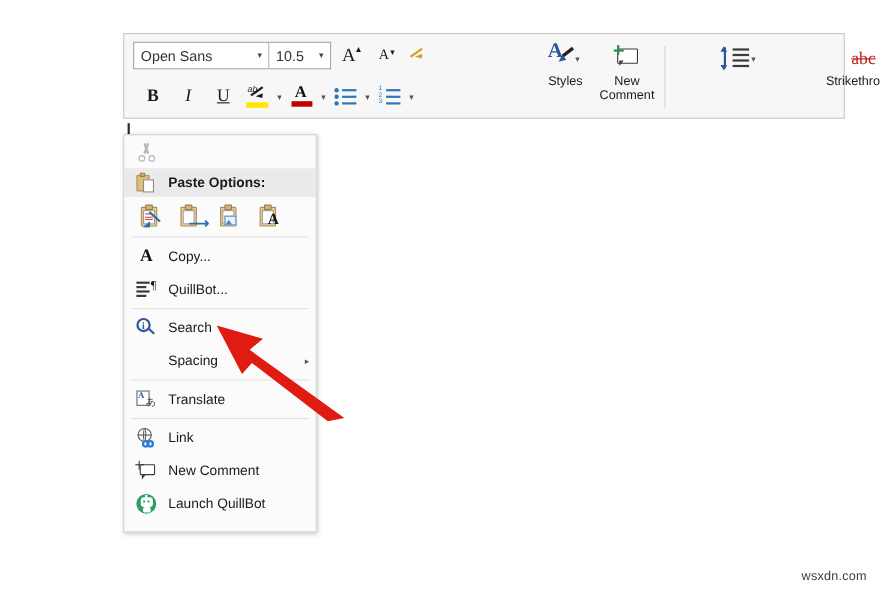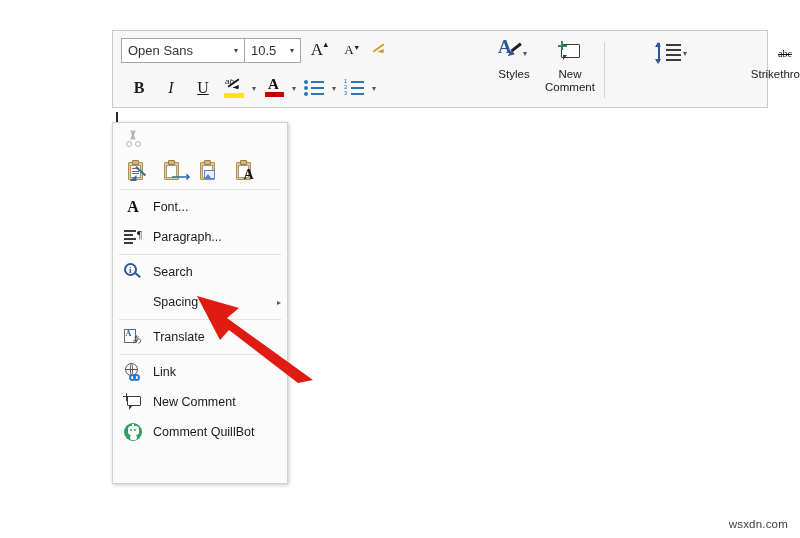--- a/index.html
+++ b/index.html
@@ -89,21 +89,21 @@
   .comment-icon .tail{position:absolute;left:5px;top:13px;width:0;height:0;border-left:4px solid #3b3b3b;border-bottom:5px solid transparent;}
   .comment-icon .plus-v{position:absolute;left:3px;top:-1px;width:2px;height:9px;background:#2e8b57;}
   .comment-icon .plus-h{position:absolute;left:-0.5px;top:2.5px;width:9px;height:2px;background:#2e8b57;}
 
   .lps-icon{position:relative;width:26px;height:22px;}
   .lps-icon .arrow{position:absolute;left:2px;top:1px;width:2px;height:19px;background:#2b579a;}
   .lps-icon .ah-up{position:absolute;left:-0.5px;top:0px;width:0;height:0;border-left:3.5px solid transparent;border-right:3.5px solid transparent;border-bottom:5px solid #2b579a;}
   .lps-icon .ah-dn{position:absolute;left:-0.5px;bottom:0px;width:0;height:0;border-left:3.5px solid transparent;border-right:3.5px solid transparent;border-top:5px solid #2b579a;}
   .lps-icon .ln{position:absolute;left:10px;height:2px;background:#3b3b3b;}
 
-  .strike-icon{position:relative;font-family:"Liberation Serif",serif;font-size:10px;color:#0f172a;}
+  .strike-icon{position:relative;font-family:"Liberation Serif",serif;font-size:16px;color:#b91c1c;}
   .strike-icon span{text-decoration:line-through;}
 
   
   #context-menu{
     position:absolute;left:112px;top:122px;width:176px;height:362px;
     background:#fbfbfb;border:1px solid #d2d2d2;
     box-shadow:1px 1px 4px rgba(0,0,0,0.22);
     box-sizing:border-box;
     font-size:12.5px;color:#1a1a1a;
   }
@@ -357,20 +357,30 @@
       <span class="ic-cut">
           <span class="bl"></span>
           <span class="br"></span>
           <span class="o1"></span>
           <span class="o2"></span>
         </span>
     </span>
   </div>
 
 
+  <div class="mi header">
+    <span class="ic">
+      <span class="ic-paste">
+          <span class="clip"></span>
+          <span class="top"></span>
+          <span class="pg"></span>
+        </span>
+    </span>
+    <span class="tx">Paste Options:</span>
+  </div>
 
   <div id="paste-options-row">
     <div class="pbtn">
       <span class="pic">
         <span class="clip"></span>
           <span class="top"></span>
           <span class="pg"></span>
         <span class="l" style="top:9px;"></span>
           <span class="l" style="top:11.5px;"></span>
           <span class="l" style="top:14px;"></span>
@@ -404,34 +414,34 @@
       </span>
     </div>
   </div>
 
   <div class="menu-sep"></div>
 
   <div class="mi">
     <span class="ic">
         <span class="ic-font">A</span>
       </span>
-    <span class="tx">Font...</span>
+    <span class="tx">Copy...</span>
   </div>
 
   <div class="mi">
     <span class="ic">
       <span class="ic-para">
         <span class="ln" style="left:0;top:1px;width:12px;"></span>
         <span class="ln" style="left:0;top:5px;width:9px;"></span>
         <span class="ln" style="left:0;top:9px;width:12px;"></span>
         <span class="ln" style="left:0;top:13px;width:9px;"></span>
         <span class="pm">¶</span>
       </span>
     </span>
-    <span class="tx">Paragraph...</span>
+    <span class="tx">QuillBot...</span>
   </div>
 
   <div class="menu-sep"></div>
 
   <div class="mi">
     <span class="ic">
       <span class="ic-search">
           <span class="lens"></span>
           <span class="i">i</span>
           <span class="hndl"></span>
@@ -490,21 +500,21 @@
   <div class="mi">
     <span class="ic">
       <span class="ic-quill">
           <span class="ant"></span>
           <span class="head"></span>
           <span class="e1"></span>
           <span class="e2"></span>
           <span class="body"></span>
         </span>
     </span>
-    <span class="tx">Comment QuillBot</span>
+    <span class="tx">Launch QuillBot</span>
   </div>
 
 </div>
 
 <svg id="red-arrow" viewBox="0 0 120 95">
   <polygon fill="#e01b12" points="2,8 44,20 32,30 118,92 103,95 34,42 25,52"></polygon>
 </svg>
 
 <div id="watermark">wsxdn.com</div>
 

